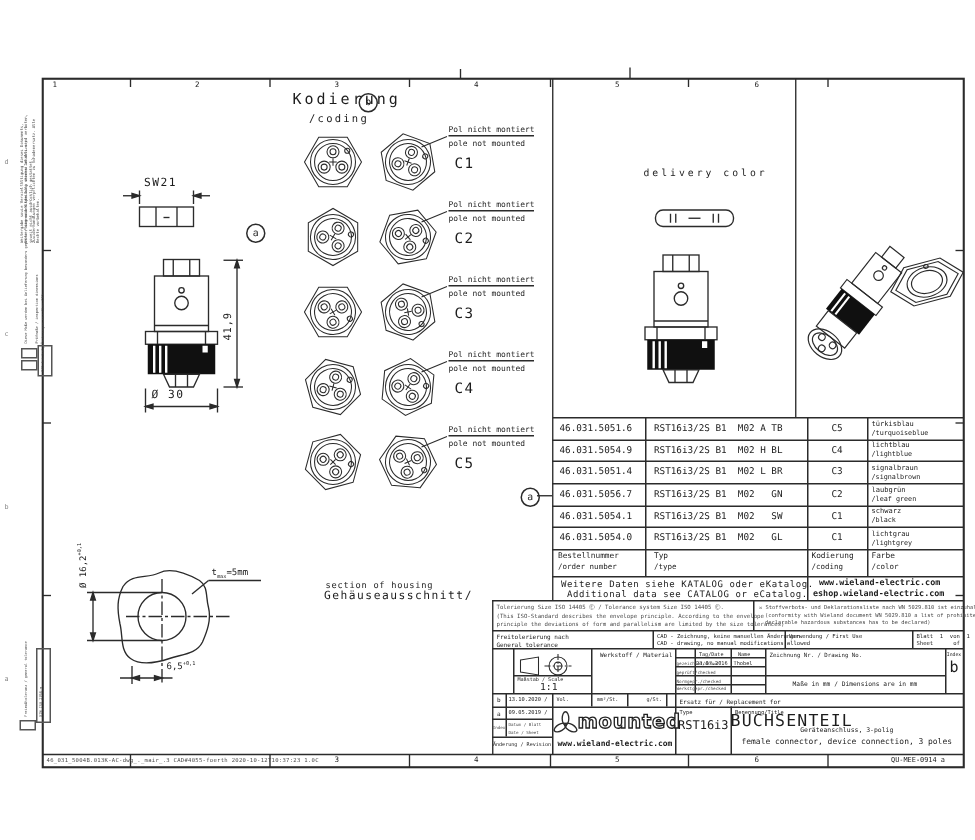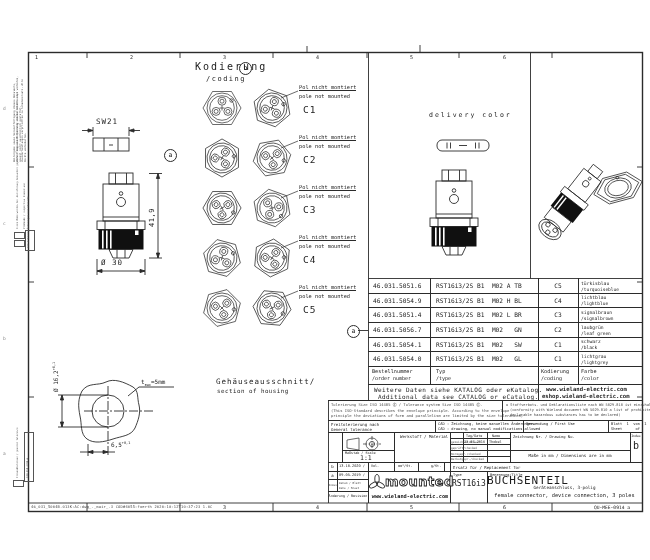--- a/index.html
+++ b/index.html
@@ -300,21 +300,21 @@
   <div class="abs u" style="left:299px;top:284px;font-size:5.3px;">Pol nicht montiert</div>
   <div class="abs" style="left:299px;top:293px;font-size:5.3px;">pole not mounted</div>
   <div class="abs" style="left:303px;top:304px;font-size:9.5px;letter-spacing:1px;">C5</div>
 
   <div class="abs" style="left:96px;top:117px;font-size:7.5px;letter-spacing:1px;">SW21</div>
   <div class="rot" style="left:148px;top:227px;font-size:7px;letter-spacing:0.5px;">41,9</div>
   <div class="abs" style="left:101px;top:258px;font-size:7.5px;letter-spacing:1px;">Ø 30</div>
 
   <div class="abs" style="left:429px;top:111px;font-size:6.5px;letter-spacing:2px;">delivery color</div>
 
-  <div class="abs" style="left:216px;top:377px;font-size:7.5px;letter-spacing:1px;">Gehäuseausschnitt/</div>
+  <div class="abs" style="left:216px;top:392px;font-size:7.5px;letter-spacing:1px;">Gehäuseausschnitt/</div>
   <div class="abs" style="left:217px;top:388px;font-size:5.8px;letter-spacing:0.5px;">section of housing</div>
   <div class="rot" style="left:52px;top:392px;font-size:6px;">
     <span>Ø 16,2</span><sup style="font-size:3.5px;">+0,1</sup>
   </div>
   <div class="abs" style="left:141px;top:378px;font-size:6px;">
     <span>t</span><sub style="font-size:3.5px;">max</sub><span>=5mm</span>
   </div>
   <div class="abs" style="left:111px;top:441px;font-size:6px;">
     <span>6,5</span><sup style="font-size:3.5px;">+0,1</sup>
   </div>

